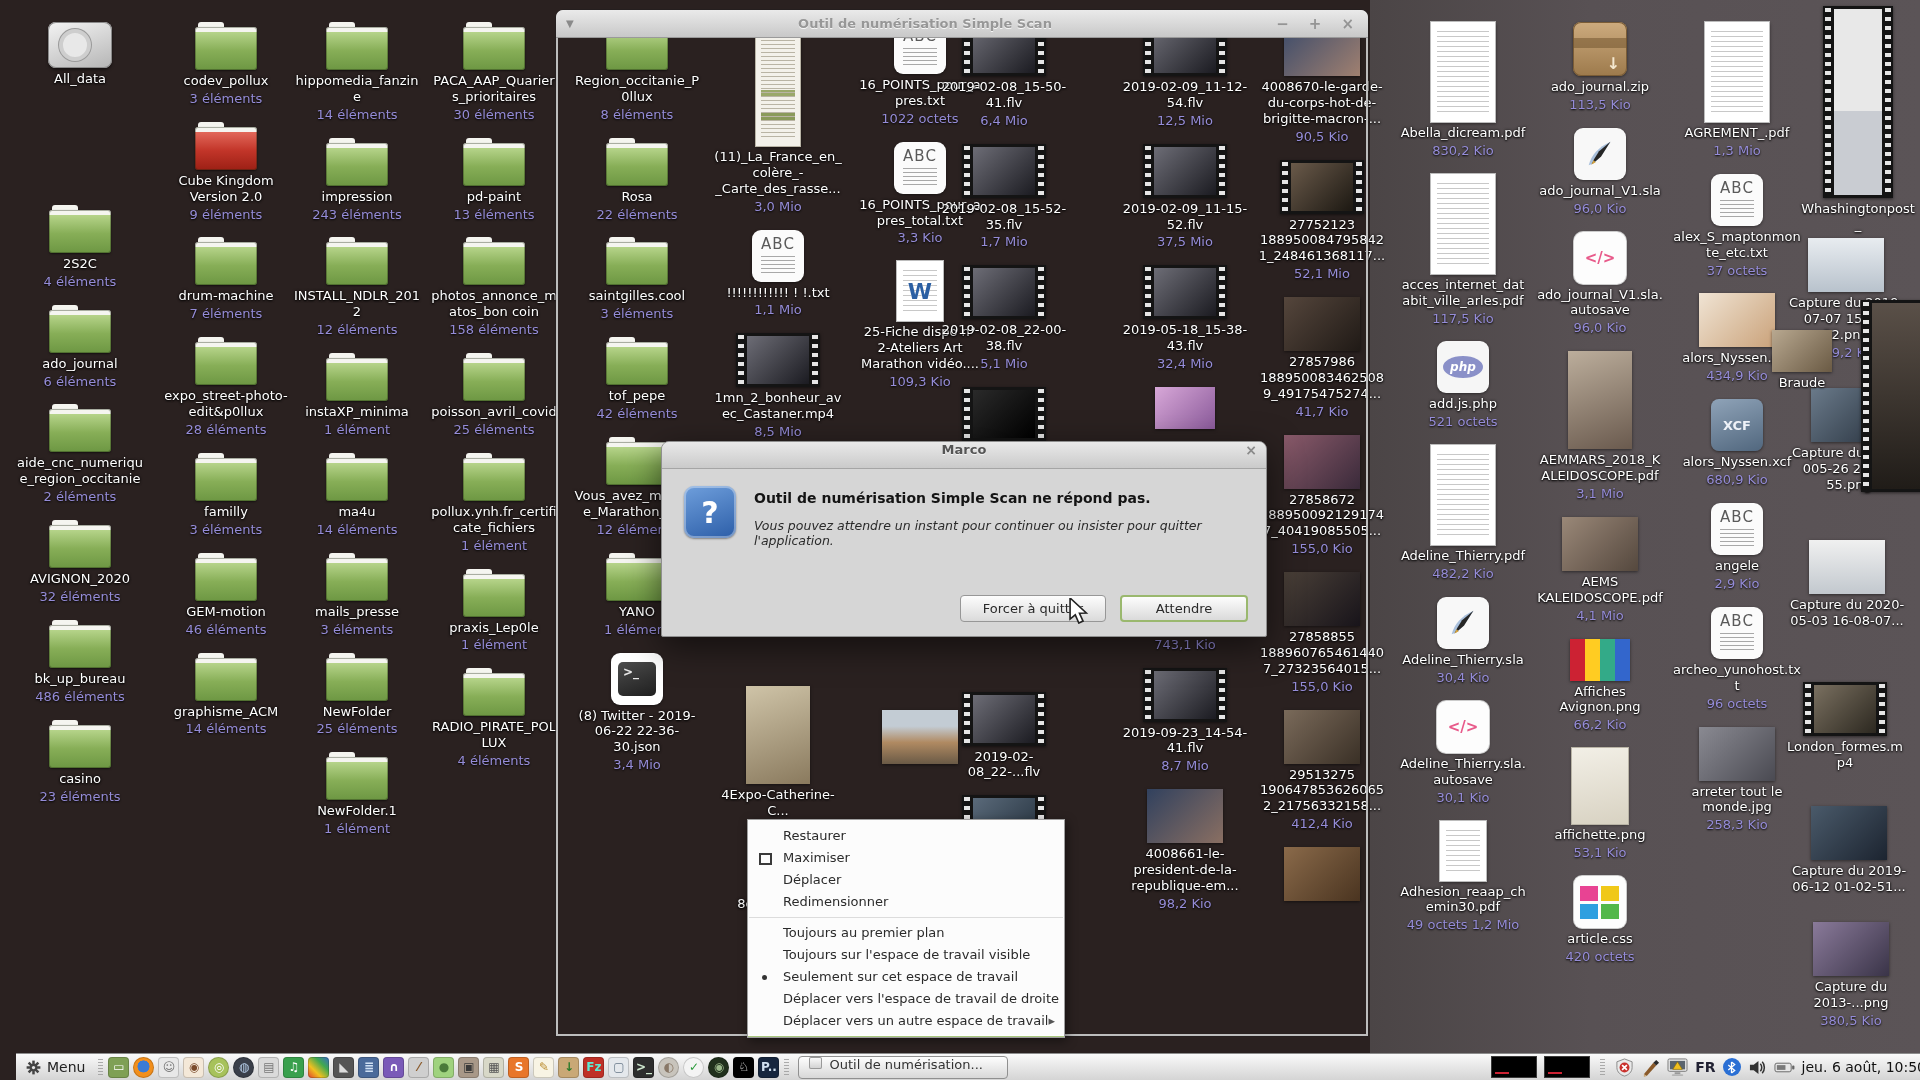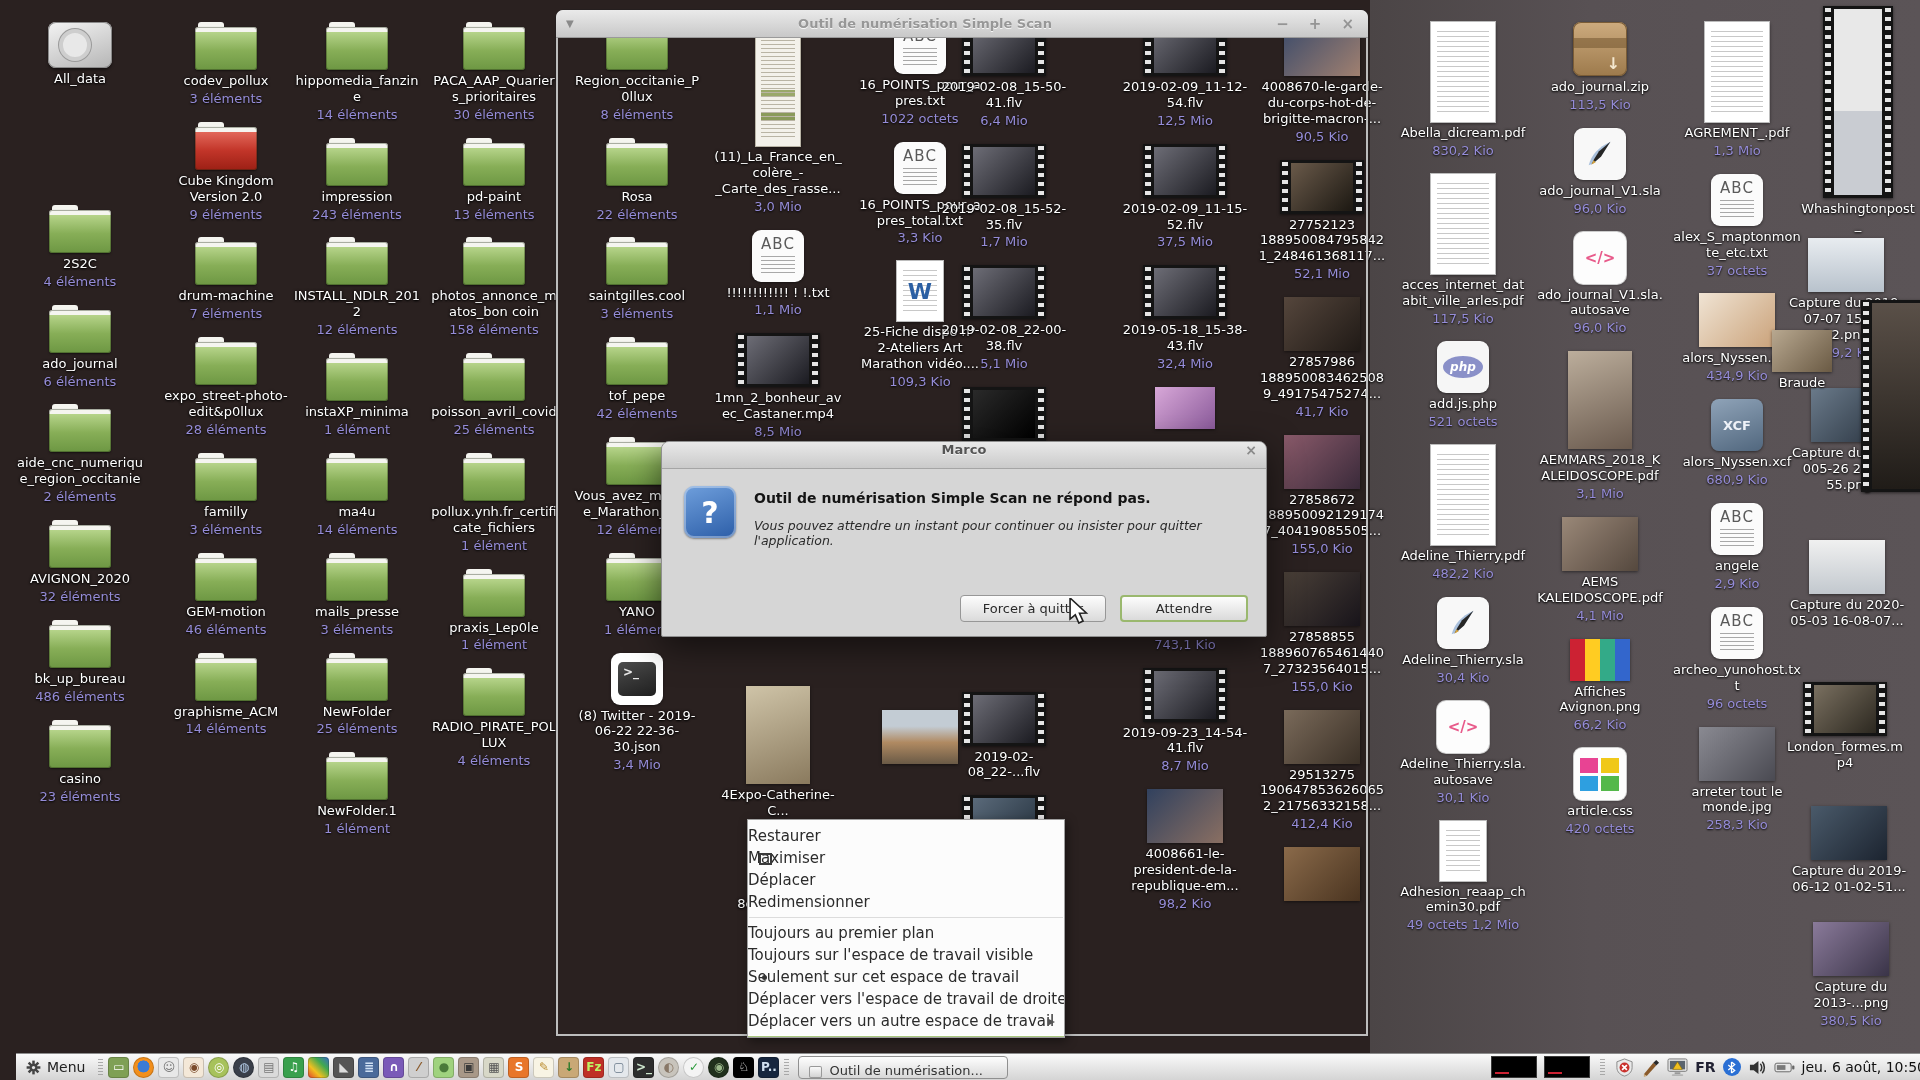--- a/index.html
+++ b/index.html
@@ -128,41 +128,41 @@
   #dbody{position:absolute;left:92px;top:76px;right:10px;font-style:italic;font-size:12.5px;color:#2a2a2a}
   .btn{position:absolute;bottom:14px;height:27px;border:1px solid #979797;border-radius:4px;
     background:linear-gradient(#fdfdfd,#dadada);font-size:13px;color:#2a2a2a;
     display:flex;align-items:center;justify-content:center;box-sizing:border-box}
   #btn-force{right:160px;width:146px}
   #btn-wait{right:18px;width:128px;border:2px solid #9ab86e}
   
   #cmenu{position:absolute;left:747px;top:819px;width:318px;height:219px;z-index:15;
     background:#fcfcfc;border:1px solid #9f9f9f;box-shadow:2px 3px 10px rgba(0,0,0,.45);
     box-sizing:border-box;padding-top:5px;overflow:hidden}
-  .mi{height:22px;line-height:22px;font-size:15px;color:#2b2b2b;position:relative;white-space:nowrap}
+  .mi{height:22px;line-height:22px;padding-left:35px;font-size:13px;color:#2b2b2b;position:relative;white-space:nowrap}
   .mi .mico{position:absolute;left:11px;top:6px;width:9px;height:8px;border:2px solid #3a3a3a;box-sizing:content-box}
   .mi .mdot{position:absolute;left:14px;top:9px;width:5px;height:5px;border-radius:50%;background:#333}
   .mi .marr{position:absolute;right:9px;color:#555}
   .msep{height:1px;background:#dcdcdc;margin:4px 1px}
   #menucut{height:9px;margin-top:3px;background:linear-gradient(#aac980,#8db25d);border-top:1px solid #fff}
   
   #cursor{position:absolute;left:1068px;top:598px;z-index:60}
   
   #taskbar{position:absolute;left:16px;bottom:0;width:100%;height:26px;z-index:40;
     background:linear-gradient(#fafafa,#d4d4d4);border-top:1px solid #8c8c8c;
     display:flex;align-items:center;font-size:13px}
   #menu-btn{display:flex;align-items:center;gap:6px;padding:0 10px;height:100%}
   #menu-btn span{color:#222;font-size:14px}
   .grip{width:5px;height:16px;margin:0 3px;
     background:repeating-linear-gradient(180deg,#9a9a9a 0 1px,transparent 1px 3px);opacity:.8}
   .ticon{width:21px;height:21px;border-radius:4px;display:flex;align-items:center;justify-content:center;
     font-size:12px;font-weight:bold;margin:0 2px;flex:none;box-shadow:inset 0 0 0 1px rgba(0,0,0,.18)}
   .ticon.round{border-radius:50%}
   .ticon.ffx{border-radius:50%;background:radial-gradient(circle at 50% 45%,#3b7bd4 0 37%,#f28f1c 40% 100%)}
-  #wbtn{display:flex;align-items:flex-end;gap:7px;height:21px;padding:0 10px;margin-left:6px;
+  #wbtn{display:flex;align-items:flex-start;gap:7px;height:21px;padding:0 10px;margin-left:6px;
     border:1px solid #909090;border-radius:4px;background:linear-gradient(#fefefe,#d8d8d8);
     color:#333;width:188px;flex:none}
   #wbtn .wico{width:13px;height:12px;border-radius:2px;background:linear-gradient(#fdfdfd,#cfcfcf);
     box-shadow:inset 0 0 0 1px #999;flex:none}
   #wbtn .wtext{overflow:hidden;white-space:nowrap}
   #tb-flex{flex:1}
   #tray{display:flex;align-items:center;gap:7px;padding-right:10px}
   .sysmon{width:44px;height:20px;background:#000;border:1px solid #3a3a3a;position:relative;flex:none}
   .sysmon:after{content:"";position:absolute;left:3px;bottom:3px;width:14px;height:2px;background:#c23}
   #kbd{font-weight:bold;color:#223;font-size:14px}
@@ -742,20 +742,25 @@
       </div>
       <div class="cell">
         <div class="ic img" style="background: linear-gradient(135deg, rgb(154, 136, 120), rgb(85, 72, 62));"></div>
         <div class="lbl">AEMS KALEIDOSCOPE.pdf</div>
         <div class="sz">4,1 Mio</div>
       </div>
       <div class="cell">
         <div class="ic img img-sm" style="background: linear-gradient(90deg, rgb(204, 34, 51) 0px, rgb(204, 34, 51) 25%, rgb(255, 204, 34) 25%, rgb(255, 204, 34) 50%, rgb(51, 170, 136) 50%, rgb(51, 170, 136) 75%, rgb(51, 102, 204) 75%);"></div>
         <div class="lbl">Affiches Avignon.png</div>
         <div class="sz">66,2 Kio</div>
+      </div>
+      <div class="cell">
+        <div class="ic poster"></div>
+        <div class="lbl">affichette.png</div>
+        <div class="sz">53,1 Kio</div>
       </div>
       <div class="cell">
         <div class="ic cssic">
           <span style="background:#e84393"></span>
           <span style="background:#f0c818"></span>
           <span style="background:#2e9fe0"></span>
           <span style="background:#53b84a"></span>
         </div>
         <div class="lbl">article.css</div>
         <div class="sz">420 octets</div>
@@ -927,21 +932,21 @@
       <span class="ticon" style="background: rgb(85, 85, 85); color: rgb(221, 221, 221);">◣</span>
       <span class="ticon" style="background: rgb(74, 106, 154); color: rgb(207, 224, 244);">≣</span>
       <span class="ticon" style="background: rgb(122, 90, 184); color: rgb(255, 255, 255);">∩</span>
       <span class="ticon" style="background: rgb(207, 207, 207); color: rgb(138, 90, 42);">⁄</span>
       <span class="ticon" style="background: rgb(159, 210, 126); color: rgb(74, 122, 58);">●</span>
       <span class="ticon" style="background: rgb(168, 152, 136); color: rgb(58, 58, 58);">▣</span>
       <span class="ticon" style="background: rgb(216, 216, 200); color: rgb(85, 85, 85);">▦</span>
       <span class="ticon" style="background: rgb(232, 118, 42); color: rgb(255, 255, 255);">S</span>
       <span class="ticon" style="background: rgb(248, 244, 228); color: rgb(185, 138, 42);">✎</span>
       <span class="ticon" style="background: rgb(201, 168, 118); color: rgb(42, 122, 42);">↓</span>
-      <span class="ticon" style="background: rgb(191, 48, 38); color: #bef264;">Fz</span>
+      <span class="ticon" style="background: rgb(191, 48, 38); color: #5eead4;">Fz</span>
       <span class="ticon" style="background: rgb(228, 232, 236); color: rgb(102, 119, 136);">▢</span>
       <span class="ticon" style="background: rgb(45, 45, 45); color: rgb(207, 232, 207);">&gt;_</span>
       <span class="ticon round" style="background: rgb(200, 196, 188); color: rgb(136, 119, 102);">◐</span>
       <span class="ticon round" style="background: rgb(244, 244, 244); color: rgb(42, 154, 58);">✓</span>
       <span class="ticon round" style="background: rgb(32, 48, 28); color: rgb(154, 184, 138);">◉</span>
       <span class="ticon" style="background: rgb(0, 0, 0); color: rgb(255, 255, 255);">♘</span>
       <span class="ticon" style="background: rgb(22, 38, 62); color: rgb(207, 224, 240);">P..</span>
     </div>
   <div class="grip"></div>
   <div id="wbtn">

